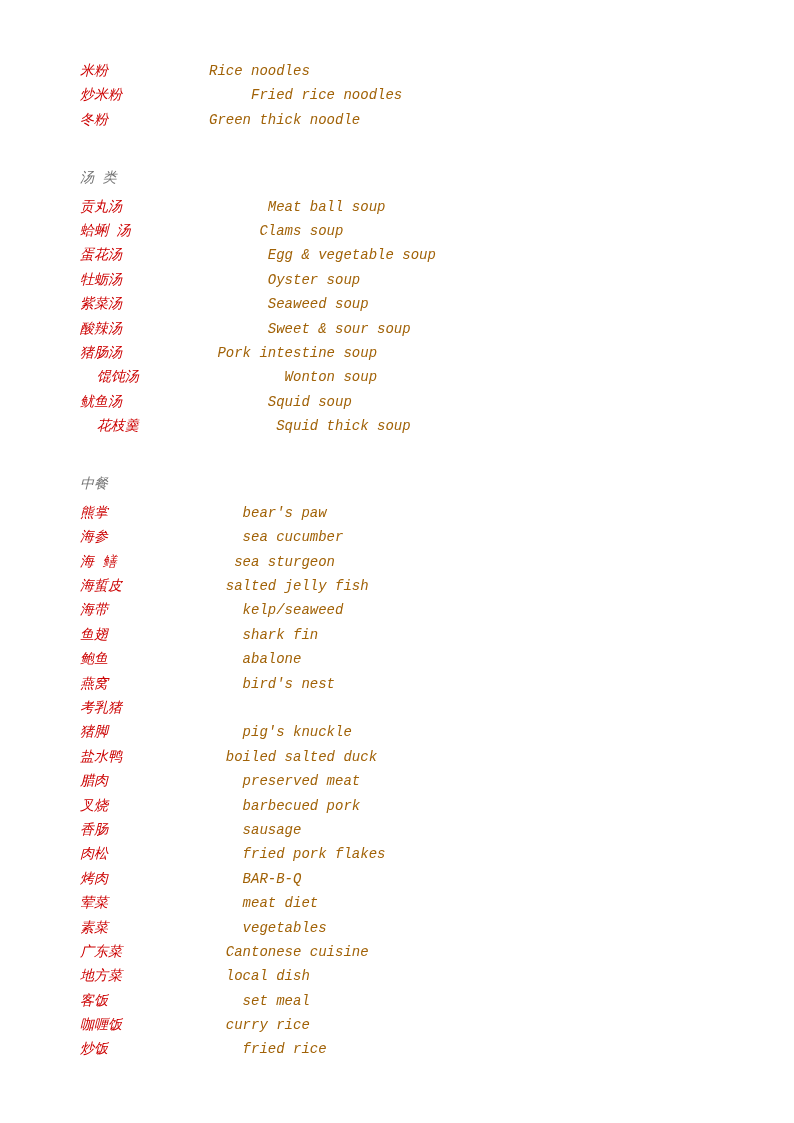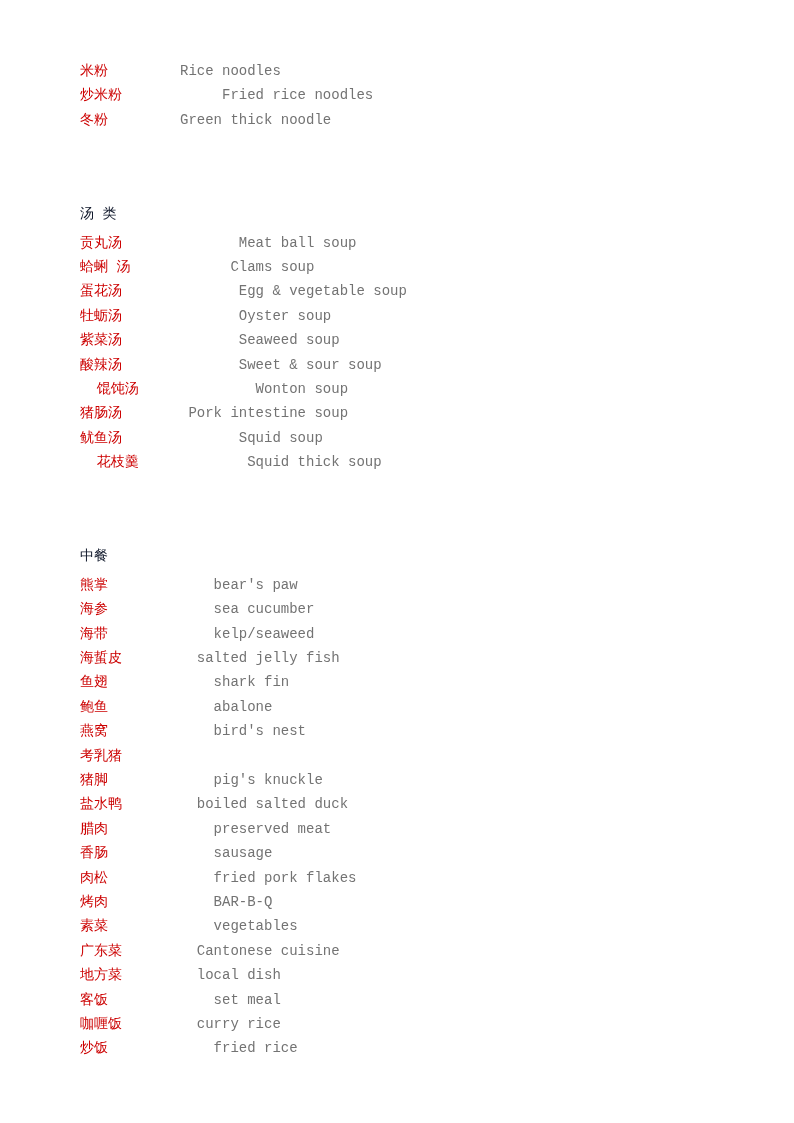--- a/index.html
+++ b/index.html
@@ -16,35 +16,36 @@
       min-height: 1123px;
       color: #000;
     }
     .menu-section {
       margin-bottom: 20px;
     }
     .menu-row {
       display: flex;
       margin-bottom: 2px;
       line-height: 1.6;
+      font-style: italic;
     }
     .zh {
       color: #cc0000;
       min-width: 100px;
       display: inline-block;
     }
     .en {
+      color: #a16207;
+      display: inline-block;
+      margin-left: 29px;
+    }
+    .section-header {
       color: #737373;
-      display: inline-block;
-    }
-    .section-header {
-      color: #0f172a;
       margin-bottom: 4px;
       font-weight: normal;
-      margin-top: 36px;
     }
     .spacer {
       height: 16px;
     }
   </style>
 </head>
 <body>
 
 <div>
 
@@ -87,28 +88,28 @@
     </div>
     <div class="menu-row">
       <span class="zh">紫菜汤</span>
       <span class="en">&nbsp;&nbsp;&nbsp;&nbsp;&nbsp;&nbsp;&nbsp;Seaweed  soup</span>
     </div>
     <div class="menu-row">
       <span class="zh">酸辣汤</span>
       <span class="en">&nbsp;&nbsp;&nbsp;&nbsp;&nbsp;&nbsp;&nbsp;Sweet  &amp;  sour  soup</span>
     </div>
     <div class="menu-row">
+      <span class="zh">猪肠汤</span>
+      <span class="en">&nbsp;Pork  intestine  soup</span>
+    </div>
+    <div class="menu-row">
       <span class="zh">&nbsp;&nbsp;馄饨汤</span>
       <span class="en">&nbsp;&nbsp;&nbsp;&nbsp;&nbsp;&nbsp;&nbsp;&nbsp;&nbsp;Wonton  soup</span>
     </div>
     <div class="menu-row">
-      <span class="zh">猪肠汤</span>
-      <span class="en">&nbsp;Pork  intestine  soup</span>
-    </div>
-    <div class="menu-row">
       <span class="zh">鱿鱼汤</span>
       <span class="en">&nbsp;&nbsp;&nbsp;&nbsp;&nbsp;&nbsp;&nbsp;Squid  soup</span>
     </div>
     <div class="menu-row">
       <span class="zh">&nbsp;&nbsp;花枝羹</span>
       <span class="en">&nbsp;&nbsp;&nbsp;&nbsp;&nbsp;&nbsp;&nbsp;&nbsp;Squid  thick  soup</span>
     </div>
   </div>
 
   <div class="spacer"></div>
@@ -119,28 +120,32 @@
     </div>
     <div class="menu-row">
       <span class="zh">熊掌</span>
       <span class="en">&nbsp;&nbsp;&nbsp;&nbsp;bear's  paw</span>
     </div>
     <div class="menu-row">
       <span class="zh">海参</span>
       <span class="en">&nbsp;&nbsp;&nbsp;&nbsp;sea  cucumber</span>
     </div>
     <div class="menu-row">
+      <span class="zh">海 鳝</span>
+      <span class="en">&nbsp;&nbsp;&nbsp;sea  sturgeon</span>
+    </div>
+    <div class="menu-row">
+      <span class="zh">海蜇皮</span>
+      <span class="en">&nbsp;&nbsp;salted  jelly  fish</span>
+    </div>
+    <div class="menu-row">
       <span class="zh">海带</span>
       <span class="en">&nbsp;&nbsp;&nbsp;&nbsp;kelp/seaweed</span>
     </div>
     <div class="menu-row">
-      <span class="zh">海蜇皮</span>
-      <span class="en">&nbsp;&nbsp;salted  jelly  fish</span>
-    </div>
-    <div class="menu-row">
       <span class="zh">鱼翅</span>
       <span class="en">&nbsp;&nbsp;&nbsp;&nbsp;shark  fin</span>
     </div>
     <div class="menu-row">
       <span class="zh">鲍鱼</span>
       <span class="en">&nbsp;&nbsp;&nbsp;&nbsp;abalone</span>
     </div>
     <div class="menu-row">
       <span class="zh">燕窝</span>
       <span class="en">&nbsp;&nbsp;&nbsp;&nbsp;bird's  nest</span>
@@ -154,32 +159,40 @@
     </div>
     <div class="menu-row">
       <span class="zh">盐水鸭</span>
       <span class="en">&nbsp;&nbsp;boiled  salted  duck</span>
     </div>
     <div class="menu-row">
       <span class="zh">腊肉</span>
       <span class="en">&nbsp;&nbsp;&nbsp;&nbsp;preserved  meat</span>
     </div>
     <div class="menu-row">
+      <span class="zh">叉烧</span>
+      <span class="en">&nbsp;&nbsp;&nbsp;&nbsp;barbecued  pork</span>
+    </div>
+    <div class="menu-row">
       <span class="zh">香肠</span>
       <span class="en">&nbsp;&nbsp;&nbsp;&nbsp;sausage</span>
     </div>
     <div class="menu-row">
       <span class="zh">肉松</span>
       <span class="en">&nbsp;&nbsp;&nbsp;&nbsp;fried  pork  flakes</span>
     </div>
     <div class="menu-row">
       <span class="zh">烤肉</span>
       <span class="en">&nbsp;&nbsp;&nbsp;&nbsp;BAR-B-Q</span>
     </div>
     <div class="menu-row">
+      <span class="zh">荤菜</span>
+      <span class="en">&nbsp;&nbsp;&nbsp;&nbsp;meat  diet</span>
+    </div>
+    <div class="menu-row">
       <span class="zh">素菜</span>
       <span class="en">&nbsp;&nbsp;&nbsp;&nbsp;vegetables</span>
     </div>
     <div class="menu-row">
       <span class="zh">广东菜</span>
       <span class="en">&nbsp;&nbsp;Cantonese  cuisine</span>
     </div>
     <div class="menu-row">
       <span class="zh">地方菜</span>
       <span class="en">&nbsp;&nbsp;local  dish</span>

